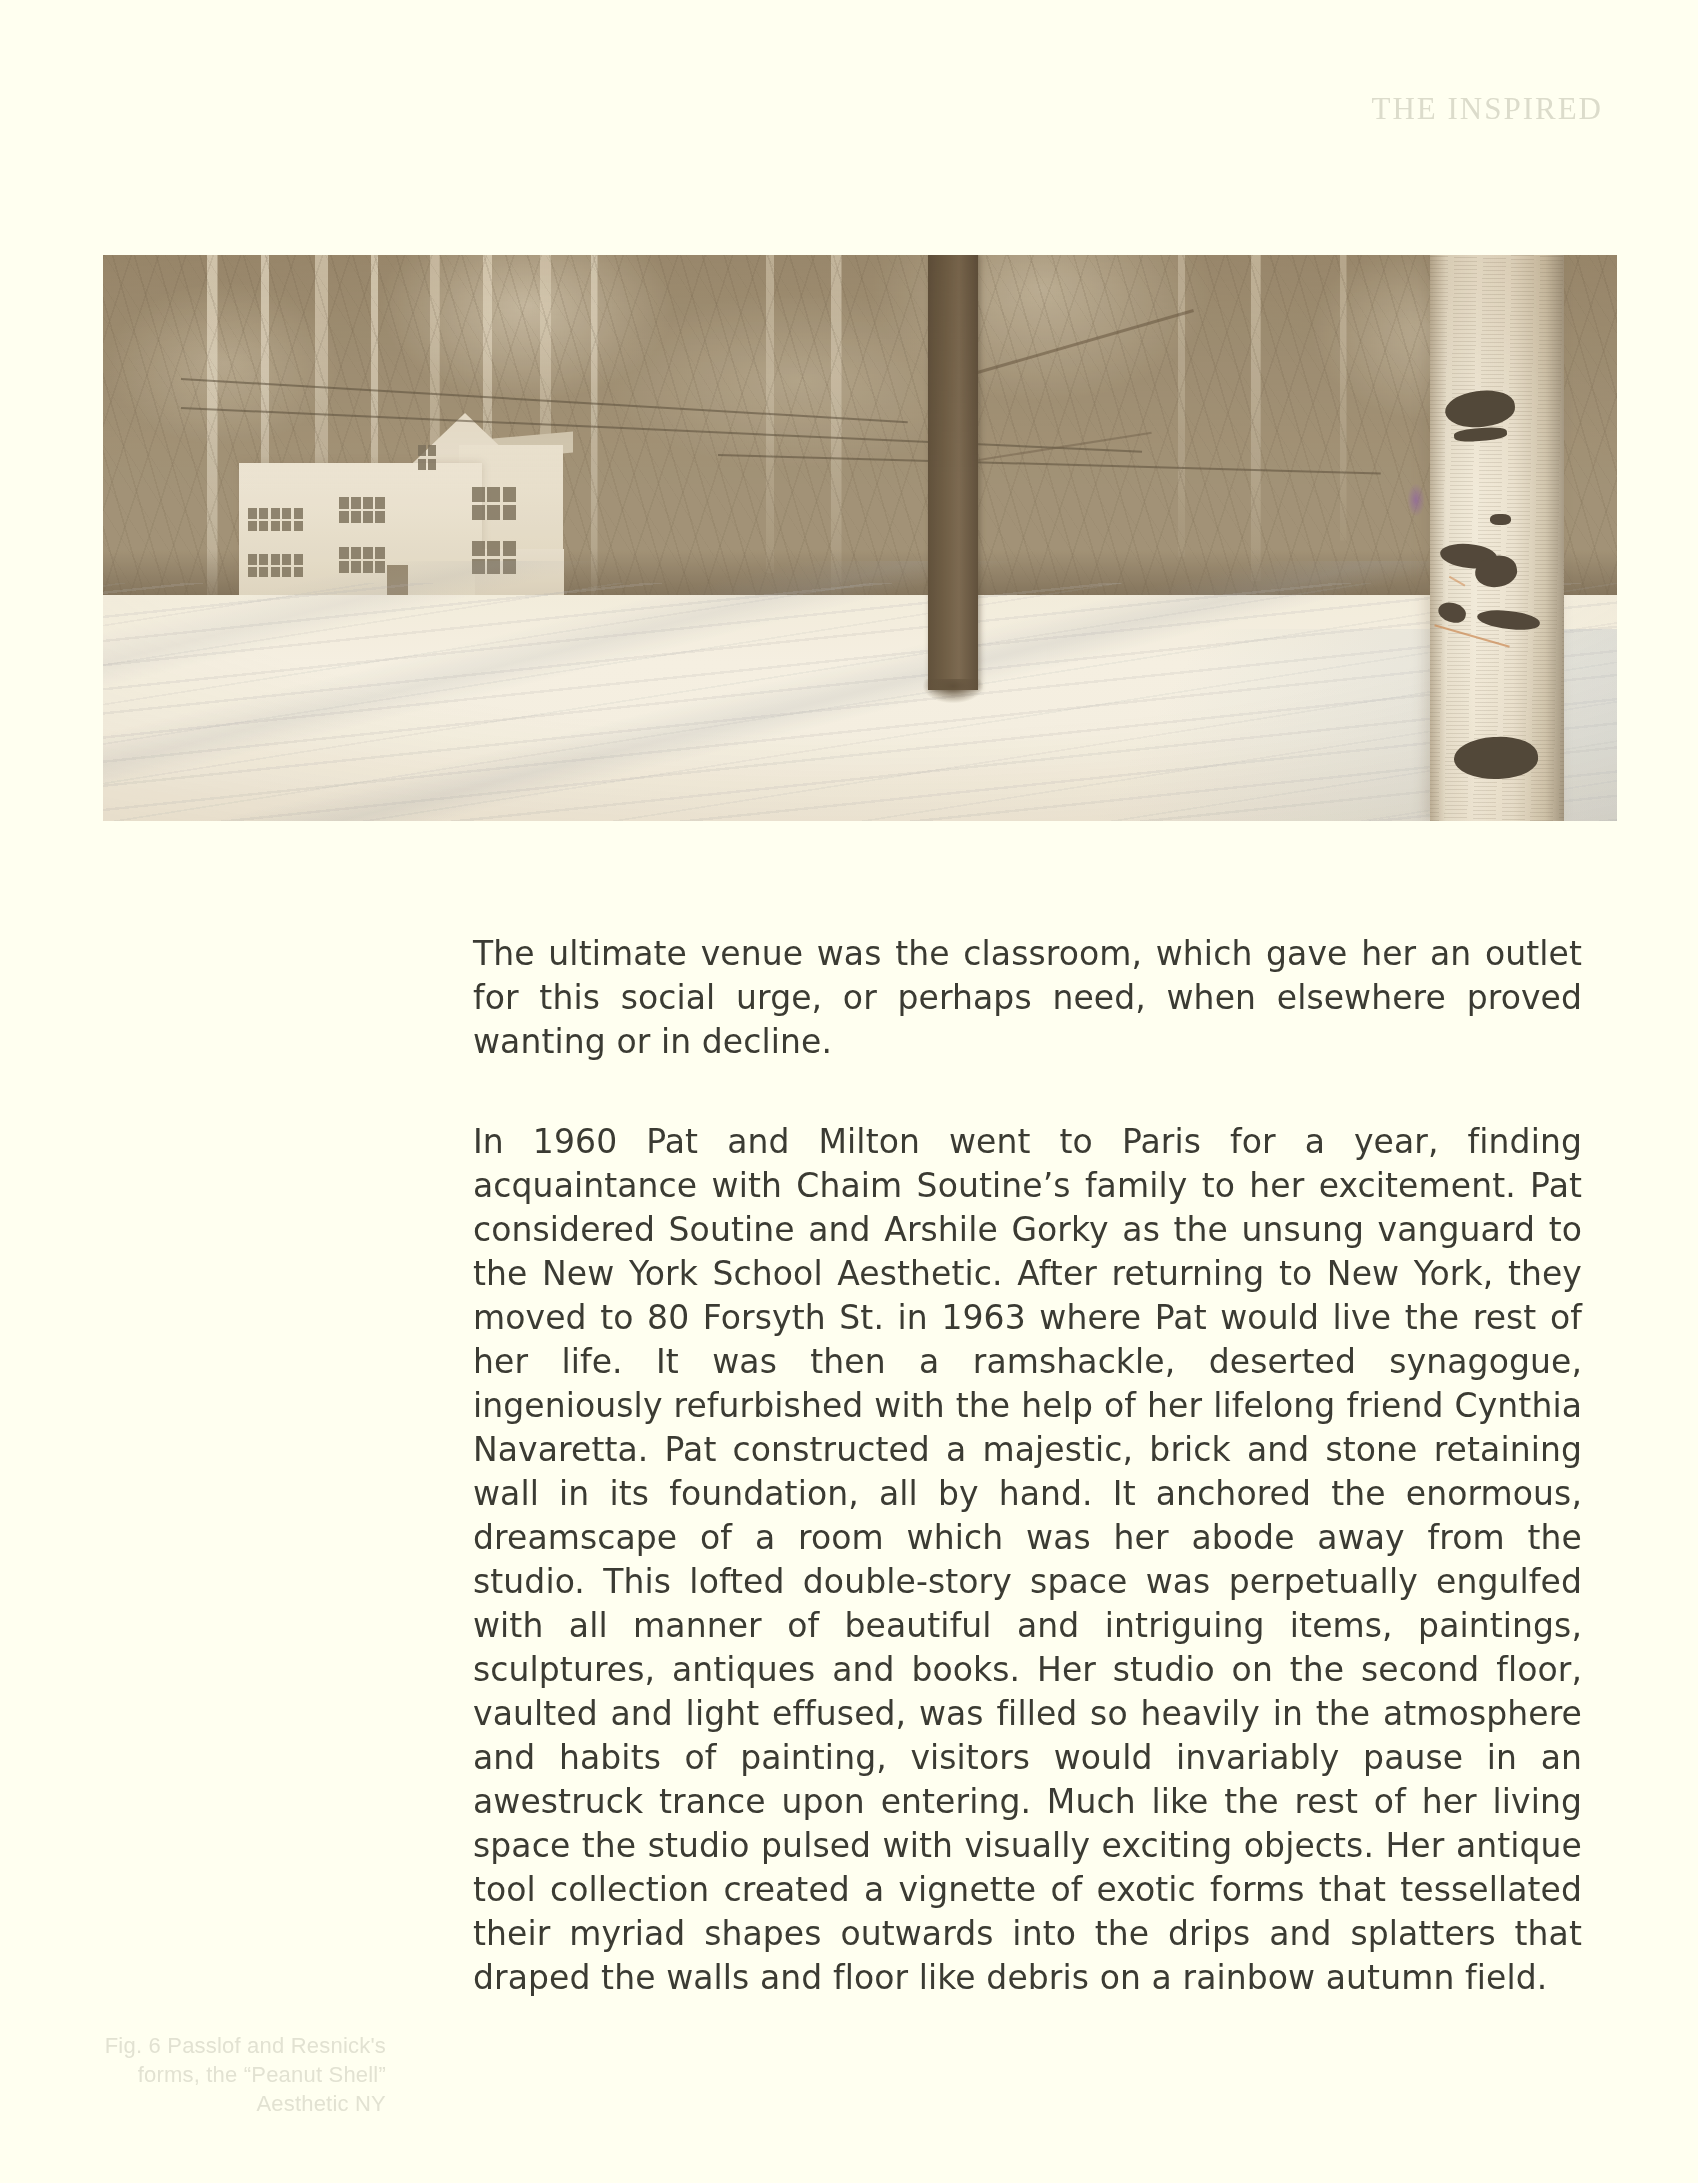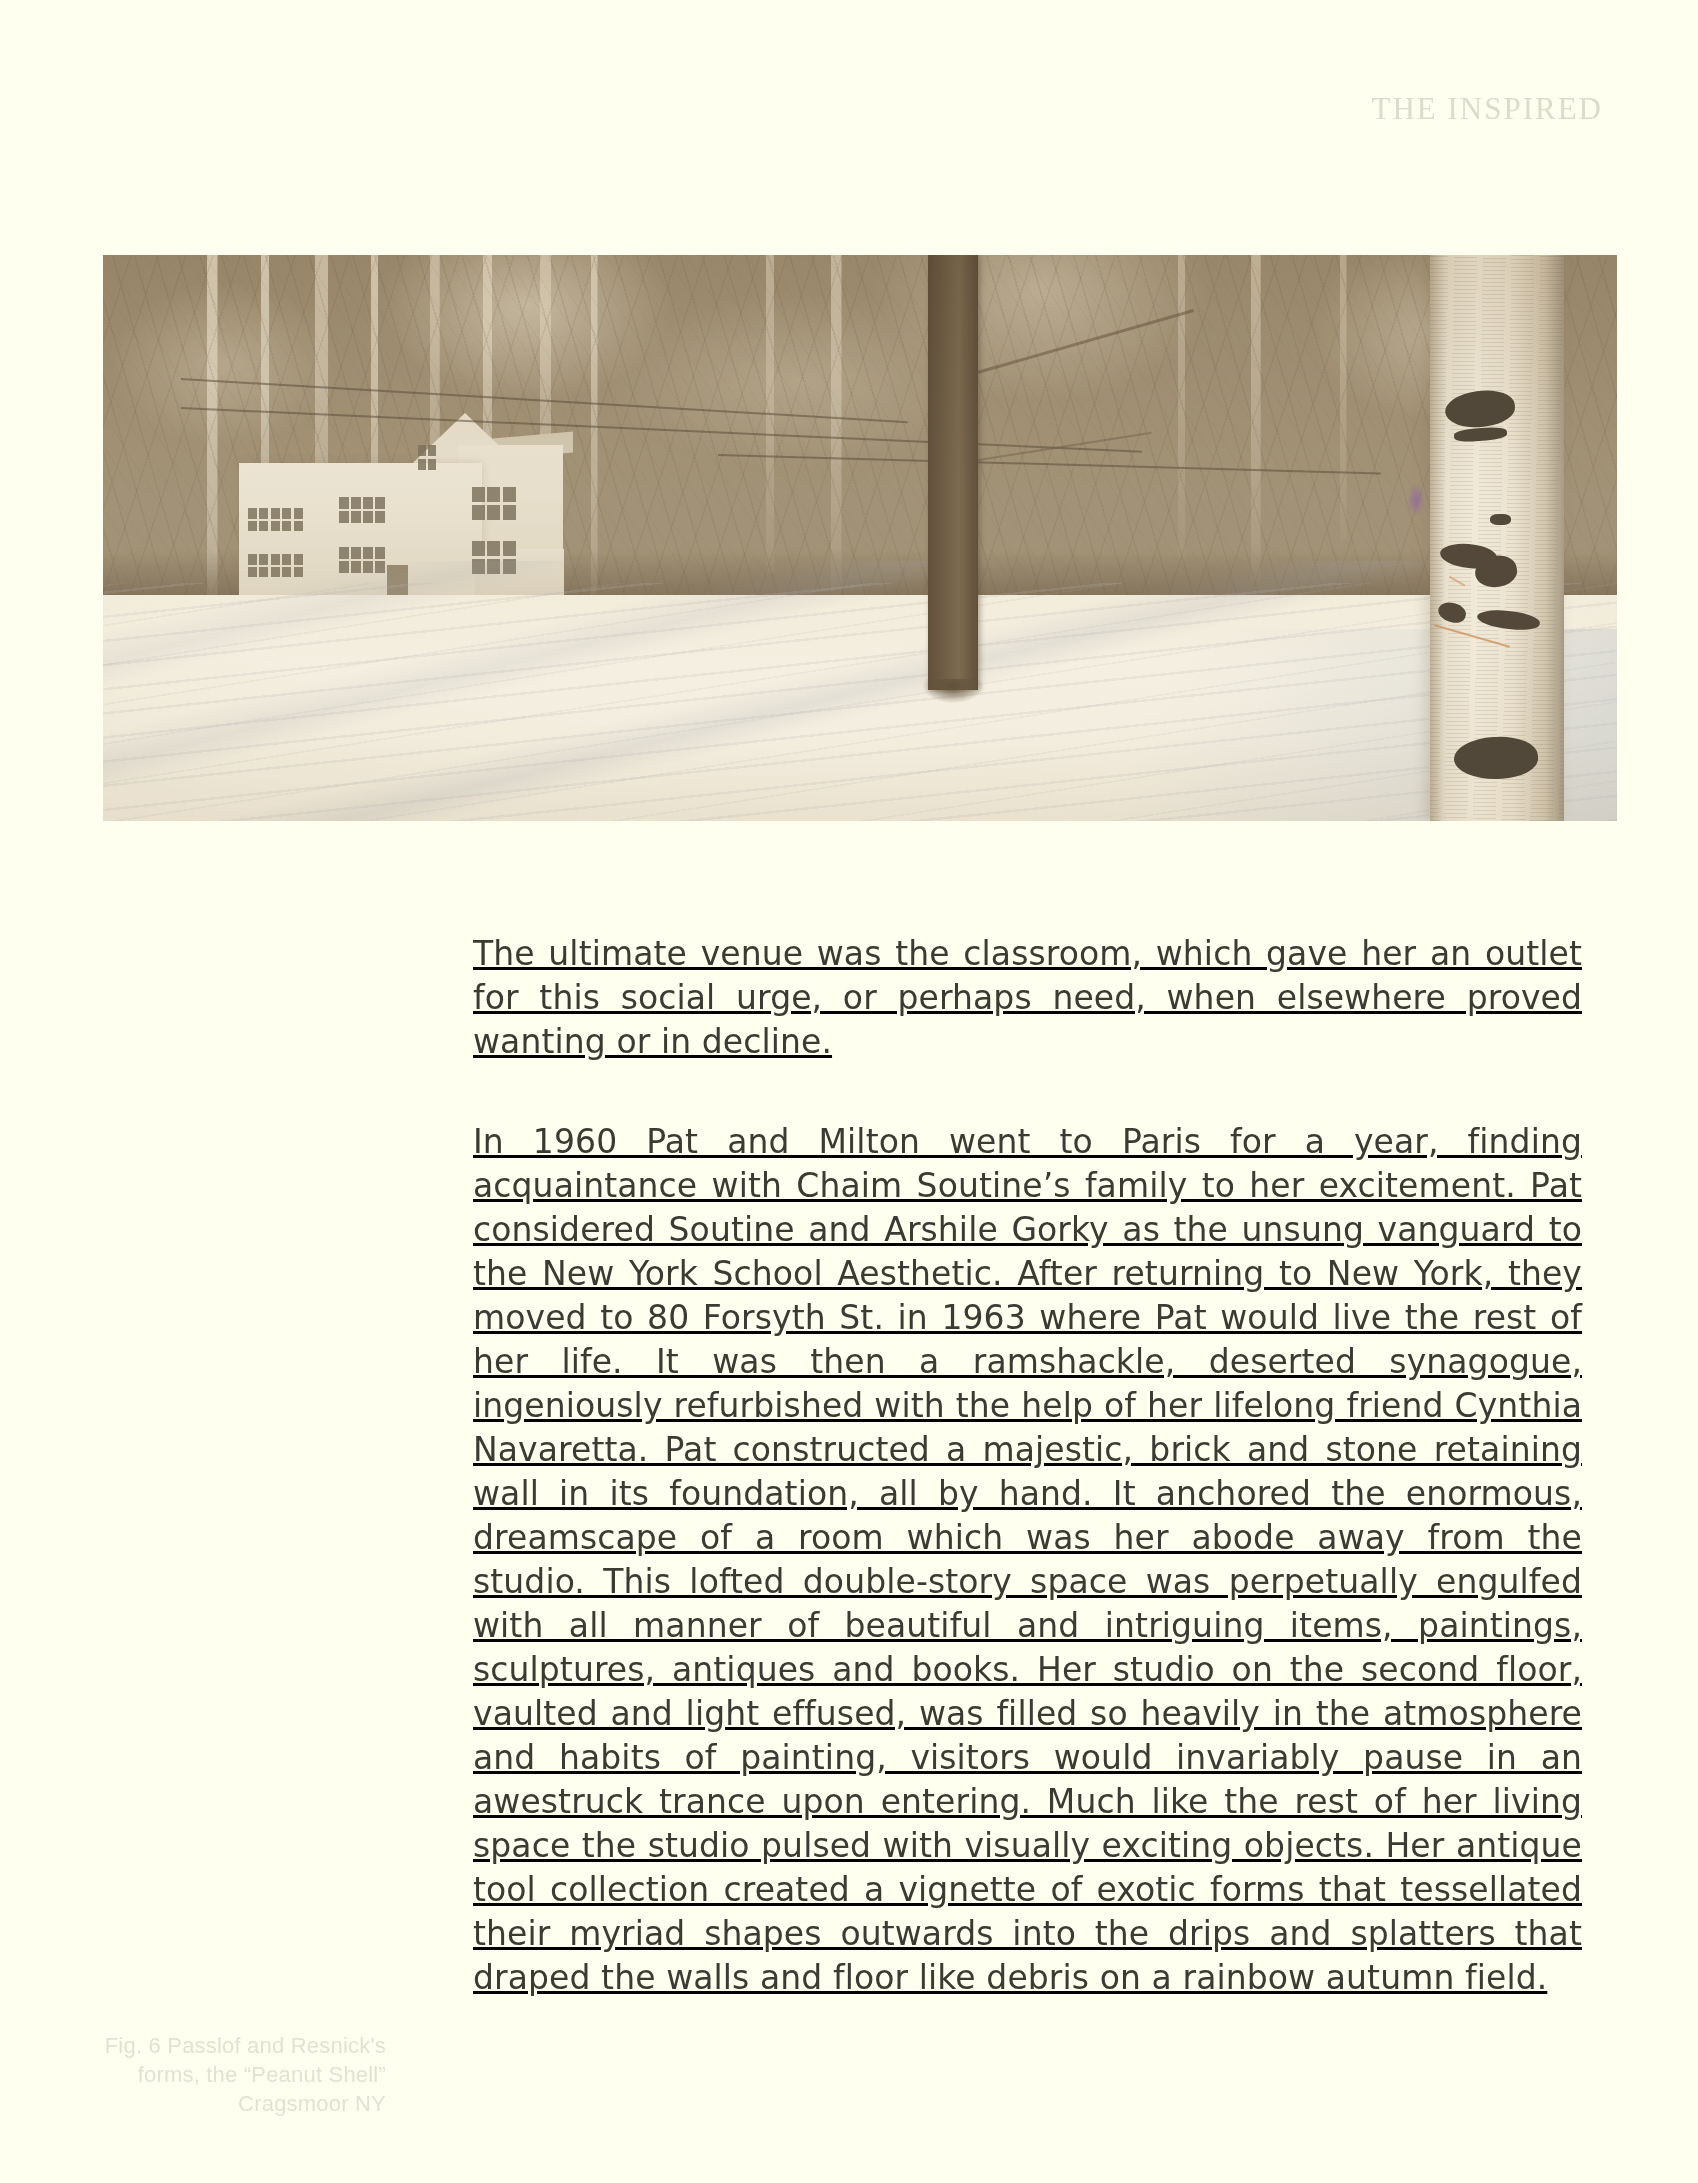--- a/index.html
+++ b/index.html
@@ -343,21 +343,20 @@
     inset: 0;
     background: rgba(236,214,170,.14);
   }
 
   
   .body-col {
     position: absolute;
     left: 473px;
     top: 932px;
     width: 1109px;
-    text-decoration: underline;
   }
   .body-col p {
     margin: 0;
     font-family: "DejaVu Sans", "Liberation Sans", sans-serif;
     font-size: 33px;
     line-height: 44px;
     color: #3b3b33;
     text-align: justify;
     text-justify: inter-word;
     font-weight: 400;
@@ -511,17 +510,17 @@
   </figure>
 
   <div class="body-col">
     <p>The ultimate venue was the classroom, which gave her an outlet for this social urge, or perhaps need, when elsewhere proved wanting or in decline.</p>
     <p>In 1960 Pat and Milton went to Paris for a year, finding acquaintance with Chaim Soutine’s family to her excitement. Pat considered Soutine and Arshile Gorky as the unsung vanguard to the New York School Aesthetic. After returning to New York, they moved to 80 Forsyth St. in 1963 where Pat would live the rest of her life. It was then a ramshackle, deserted synagogue, ingeniously refurbished with the help of her lifelong friend Cynthia Navaretta. Pat constructed a majestic, brick and stone retaining wall in its foundation, all by hand. It anchored the enormous, dreamscape of a room which was her abode away from the studio. This lofted double-story space was perpetually engulfed with all manner of beautiful and intriguing items, paintings, sculptures, antiques and books. Her studio on the second floor, vaulted and light effused, was filled so heavily in the atmosphere and habits of painting, visitors would invariably pause in an awestruck trance upon entering. Much like the rest of her living space the studio pulsed with visually exciting objects. Her antique tool collection created a vignette of exotic forms that tessellated their myriad shapes outwards into the drips and splatters that draped the walls and floor like debris on a rainbow autumn field.</p>
   </div>
 
   <div class="caption">
     <span>Fig. 6 Passlof and Resnick's</span>
     <span>forms, the “Peanut Shell”</span>
-    <span>Cragsmoor NY</span>
+    <span>Aesthetic NY</span>
   </div>
 
 </div>
 
 
 </body></html>

